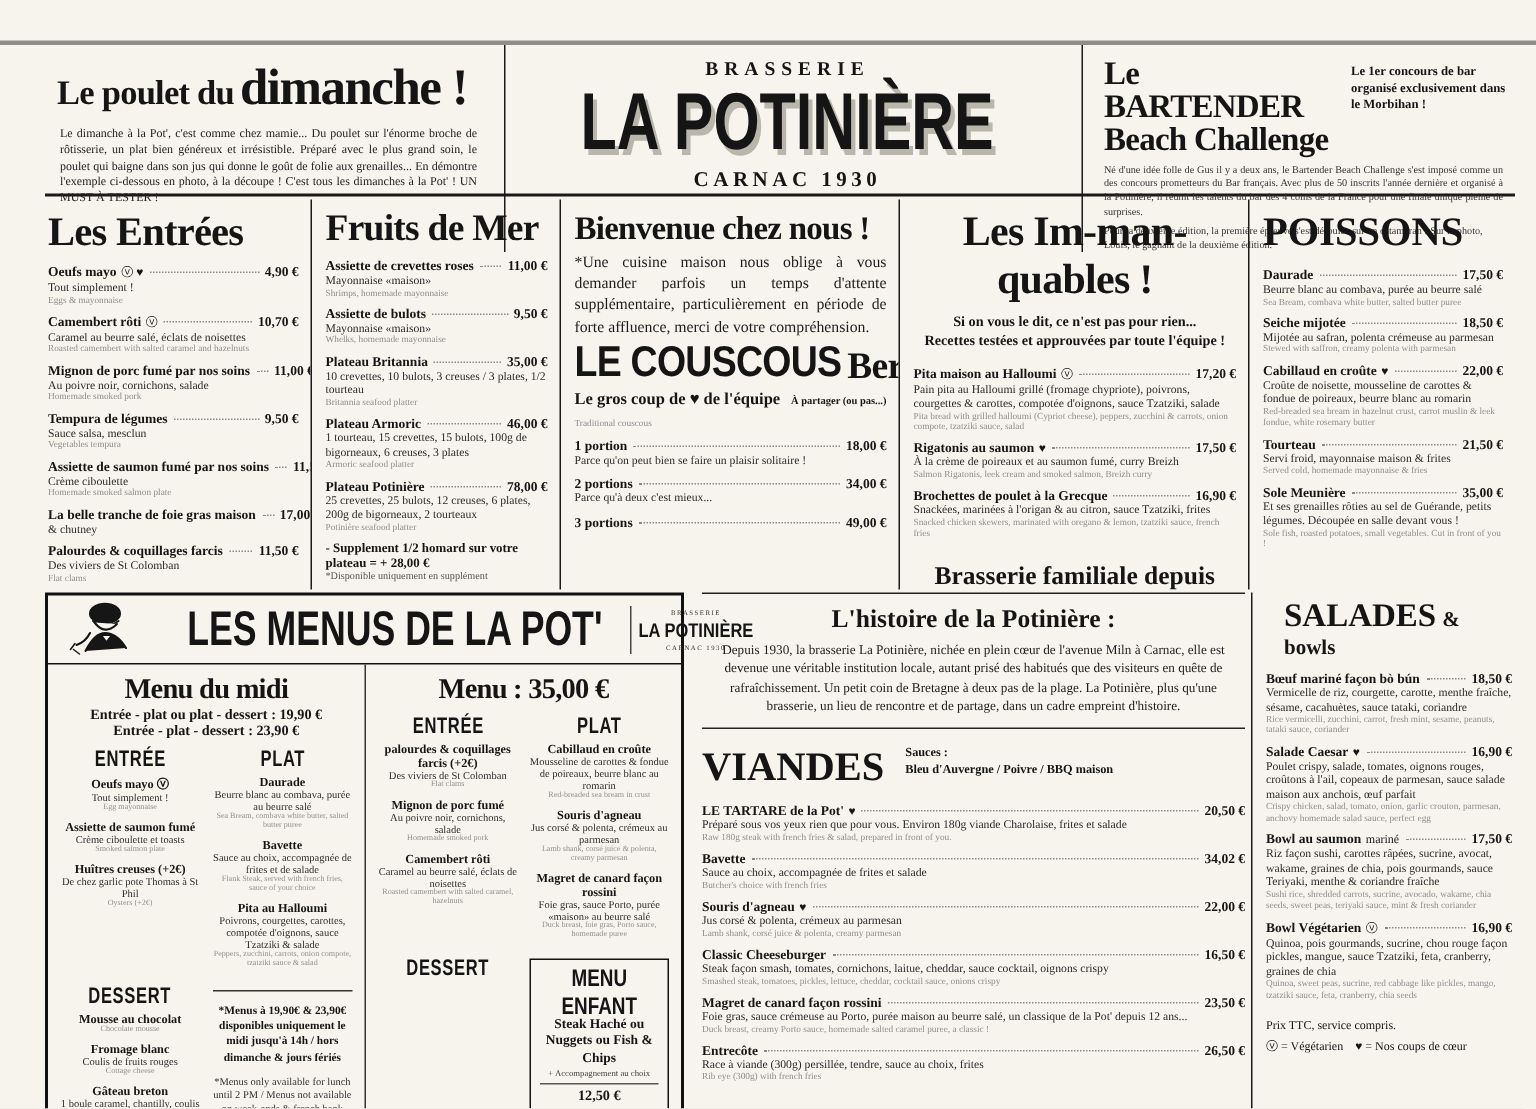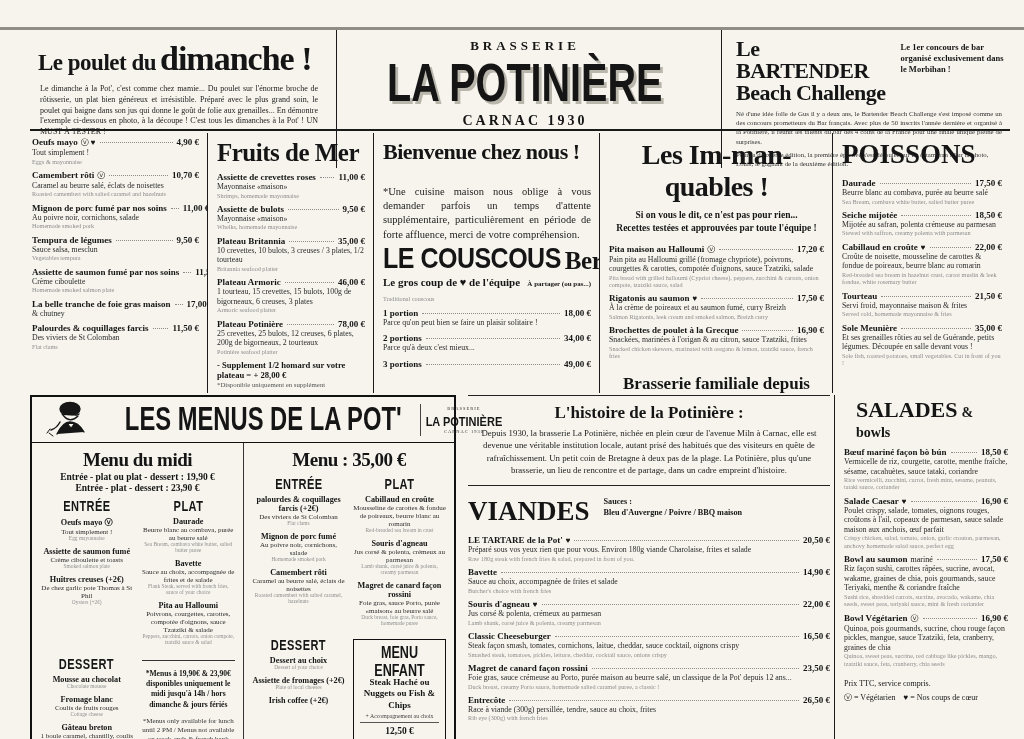--- a/index.html
+++ b/index.html
@@ -49,21 +49,21 @@
   .tag:empty { display:none; }
   .dots { flex:1; border-bottom:1.2px dotted #8a8a8a; margin:0 4px; transform:translateY(-2px); min-width:8px; }
   .pr { font-weight:bold; font-size:9px; white-space:nowrap; }
   .d1 { font-size:7.8px; line-height:1.22; color:#2a2a2a; }
   .d2 { font-size:6.2px; line-height:1.2; color:#8d8d8d; }
   .d1:empty,.d2:empty { display:none; }
 
   .supp { font-size:8.6px; font-weight:bold; margin:5px 0 1px; }
   .supp-note { font-size:6.8px; color:#555; margin-bottom:5px; }
 
-  .t-welcome { font-size:22px; margin:2px 0 20px; letter-spacing:-.5px; }
+  .t-welcome { font-size:22px; margin:2px 0 4px; letter-spacing:-.5px; }
   .welcome-body { font-size:10.5px; line-height:1.35; text-align:justify; color:#1d1d1d; margin-bottom:4px; }
   .cous-title { white-space:nowrap; margin-bottom:1px; }
   .cous-main { font-family:"Liberation Sans",sans-serif; font-weight:bold; font-size:25px;
     display:inline-block; transform:scaleY(1.15); transform-origin:left bottom; letter-spacing:-.5px; }
   .cous-sub { font-size:25px; font-weight:bold; letter-spacing:-.5px; }
   .cous-tagline { display:flex; justify-content:space-between; align-items:baseline; margin-bottom:7px; }
   .cous-love { font-size:11px; font-weight:bold; }
   .cous-aside { font-size:7px; font-weight:bold; }
   .cous-desc { font-size:7.8px; line-height:1.3; border-top:1px solid #999; padding-top:4px; }
   .cous-desc-en { font-size:6.2px; color:#8d8d8d; margin:1px 0 6px; }
@@ -160,20 +160,21 @@
         <div class="bart-aside">Le 1er concours de bar organisé exclusivement dans le Morbihan !</div>
       </div>
       <div class="bart-body">Né d'une idée folle de Gus il y a deux ans, le Bartender Beach Challenge s'est imposé comme un des concours prometteurs du Bar français. Avec plus de 50 inscrits l'année dernière et organisé à la Potinière, il réunit les talents du bar des 4 coins de la France pour une finale unique pleine de surprises.</div>
       <div class="bart-body2">Pour la deuxième édition, la première épreuve s'est déroulée sur un catamaran ! Sur la photo, Louis, le gagnant de la deuxième édition.</div>
     </div>
   </div>
 
   <div class="band-main">
 
     <div class="m-col">
+      <div class="sec-title t-entrees">Les Entrées</div>
       <div>
           <div class="item">
           <div class="row">
             <span class="nm">Oeufs mayo</span>
             <span class="tag">ⓥ ♥</span>
             <span class="dots"></span>
             <span class="pr">4,90 €</span>
           </div>
           <div class="d1">Tout simplement !</div>
           <div class="d2">Eggs &amp; mayonnaise</div>
@@ -574,36 +575,20 @@
                   <div class="mi-nm">Magret de canard façon rossini</div>
                   <div class="mi-d1">Foie gras, sauce Porto, purée «maison» au beurre salé</div>
                   <div class="mi-d2">Duck breast, foie gras, Porto sauce, homemade puree</div>
                 </div>
                 </div>
             </div>
           </div>
           <div class="sub-cols">
             <div>
               <div class="colhead"><span>DESSERT</span></div>
-              <div>
-                  <div class="mini-item">
-                  <div class="mi-nm">Dessert au choix</div>
-
-                  <div class="mi-d2">Dessert of your choice</div>
-                </div>
-                  <div class="mini-item">
-                  <div class="mi-nm">Assiette de fromages (+2€)</div>
-
-                  <div class="mi-d2">Plate of local cheeses</div>
-                </div>
-                  <div class="mini-item">
-                  <div class="mi-nm">Irish coffee (+2€)</div>
-
-                </div>
-                </div>
             </div>
             <div class="enfant-box">
               <div class="enfant-title"><span>MENU ENFANT</span></div>
               <div class="enfant-main">Steak Haché ou Nuggets ou Fish &amp; Chips</div>
               <div class="enfant-sub">+ Accompagnement au choix</div>
               <div class="enfant-lines">
                   <div></div>
                   <div></div>
                   <div></div>
                   <div></div>
@@ -639,21 +624,21 @@
             <span class="pr">20,50 €</span>
           </div>
           <div class="d1">Préparé sous vos yeux rien que pour vous. Environ 180g viande Charolaise, frites et salade</div>
           <div class="d2">Raw 180g steak with french fries &amp; salad, prepared in front of you.</div>
         </div>
           <div class="item">
           <div class="row">
             <span class="nm">Bavette</span>
 
             <span class="dots"></span>
-            <span class="pr">14,90 €</span>
+            <span class="pr">34,02 €</span>
           </div>
           <div class="d1">Sauce au choix, accompagnée de frites et salade</div>
           <div class="d2">Butcher's choice with french fries</div>
         </div>
           <div class="item">
           <div class="row">
             <span class="nm">Souris d'agneau</span>
             <span class="tag">♥</span>
             <span class="dots"></span>
             <span class="pr">22,00 €</span>

